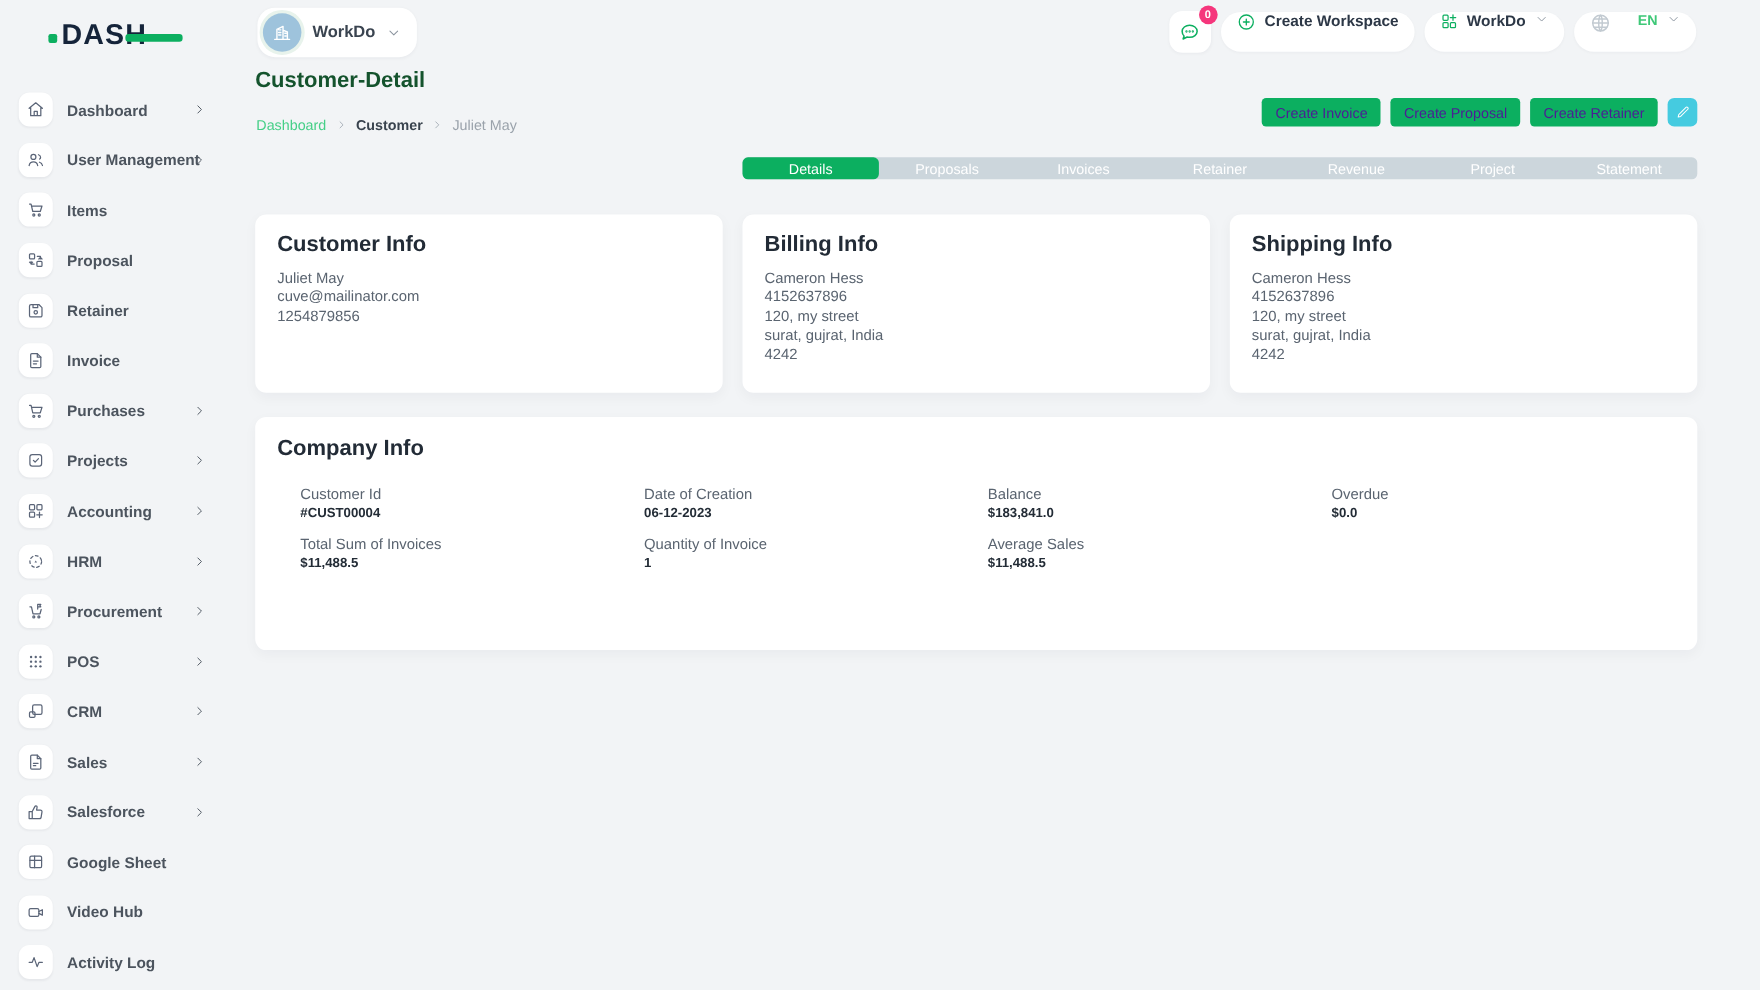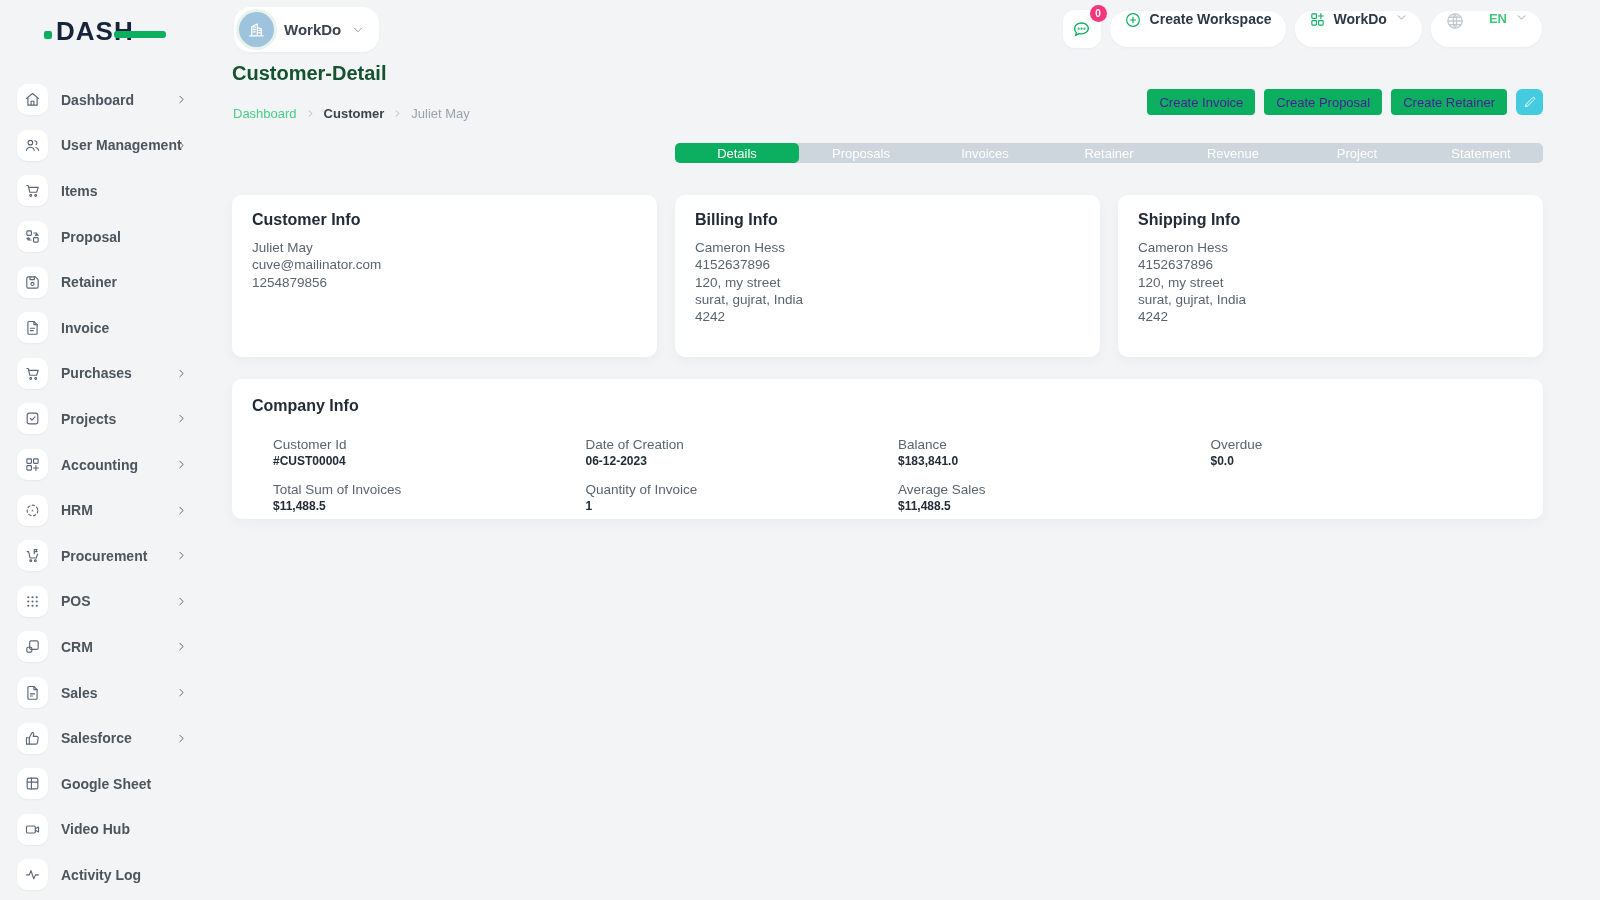--- a/index.html
+++ b/index.html
@@ -59,24 +59,24 @@
               display:flex; align-items:center; justify-content:center; cursor:pointer; }
 
   
   .tabbar { position:absolute; left:675px; top:143px; width:868px; height:20px; background:#ccd6dc; border-radius:5px; display:flex; }
   .tab { flex:1; display:flex; align-items:center; justify-content:center; font-size:13px; color:#fff; cursor:pointer; }
   .tab.active { background:#0caf60; border-radius:5px; }
 
   
   .cards-row { position:absolute; left:232px; top:195px; width:1311px; height:162px; display:flex; gap:18px; }
   .info-card { flex:1; background:#fff; border-radius:10px; padding:16px 20px; box-shadow:0 4px 12px rgba(16,24,40,.04); }
-  .card-title { font-size:16px; font-weight:700; color:#222b36; margin-bottom:10px; }
+  .card-title { font-size:20px; font-weight:700; color:#222b36; margin-bottom:10px; }
   .card-line { font-size:13.5px; color:#5a6470; line-height:17.3px; }
 
-  .company-card { position:absolute; left:232px; top:379px; width:1311px; height:140px; background:#fff; border-radius:10px;
+  .company-card { position:absolute; left:232px; top:379px; width:1311px; height:212px; background:#fff; border-radius:10px;
                   padding:18px 20px; box-shadow:0 4px 12px rgba(16,24,40,.04); }
   .company-grid { margin:22px 0 0 21px; display:grid; grid-template-columns:repeat(4,1fr); row-gap:14px; }
   .f-label { font-size:13.5px; color:#5a6470; }
   .f-value { font-size:12px; font-weight:700; color:#232c36; margin-top:2px; }
 </style>
 </head>
 <body>
 
 <div class="logo">
   <span class="logo-dot"></span>

